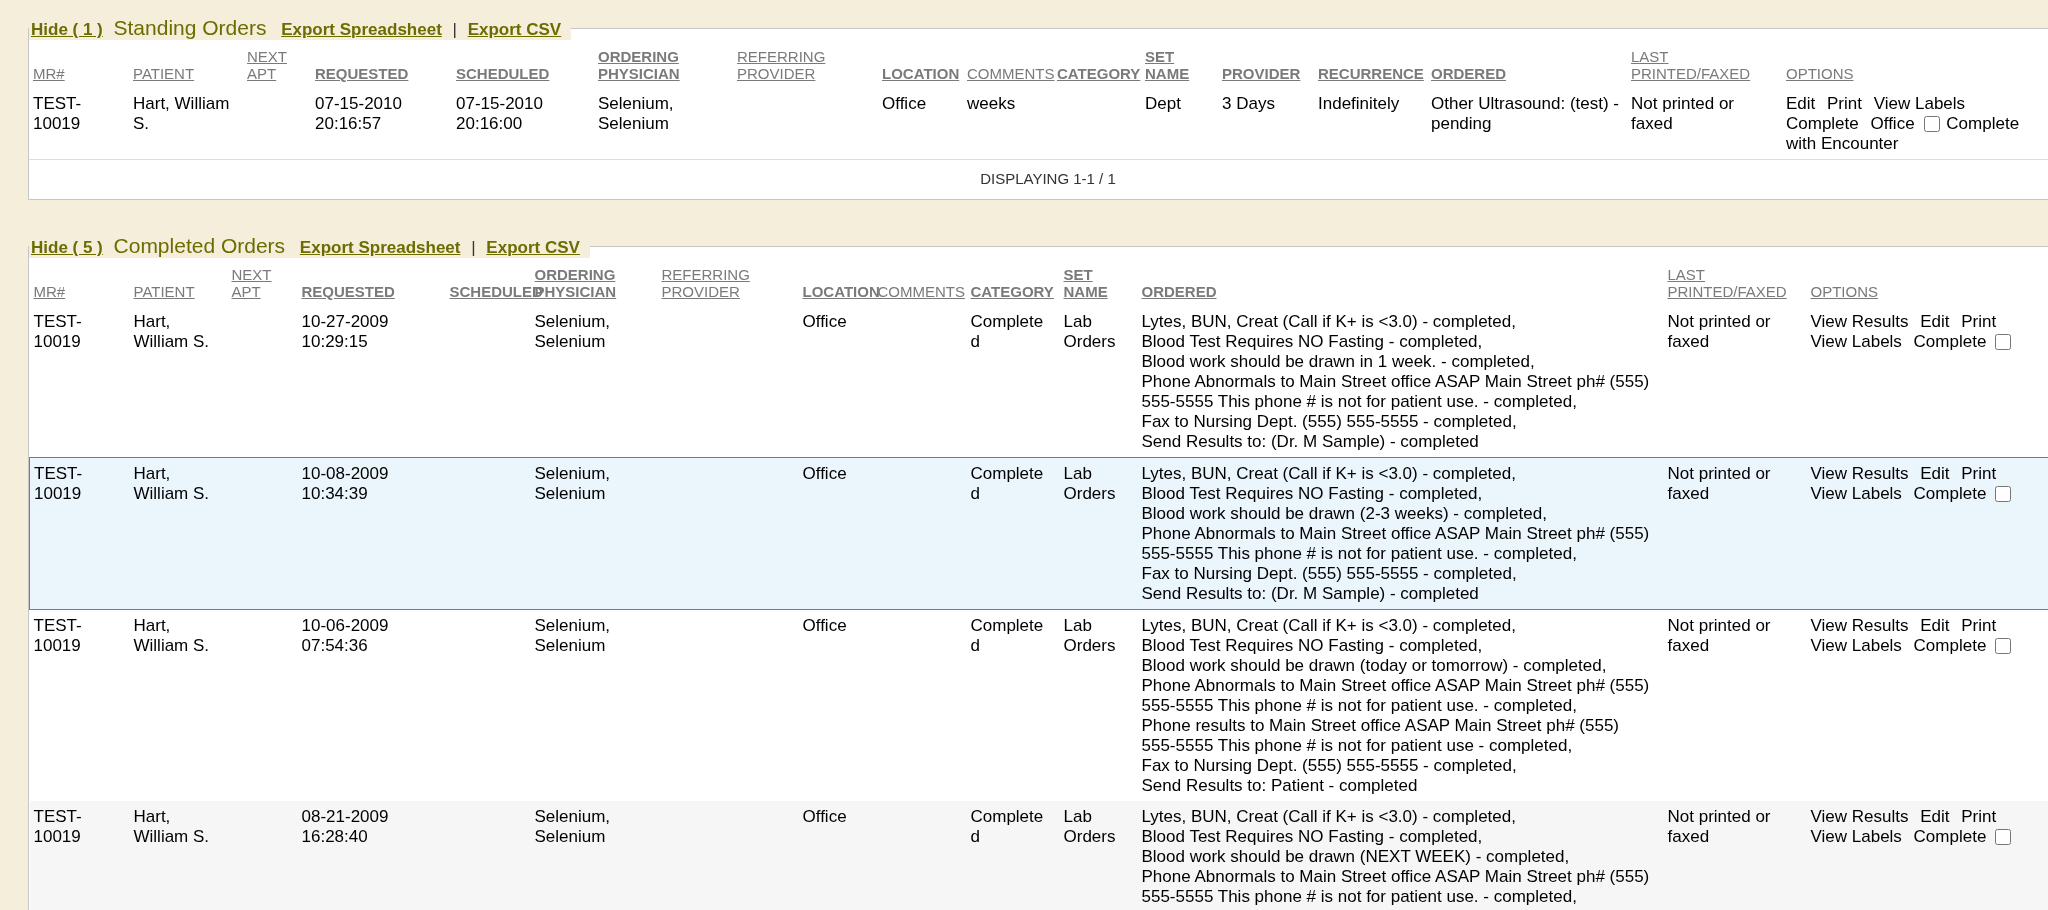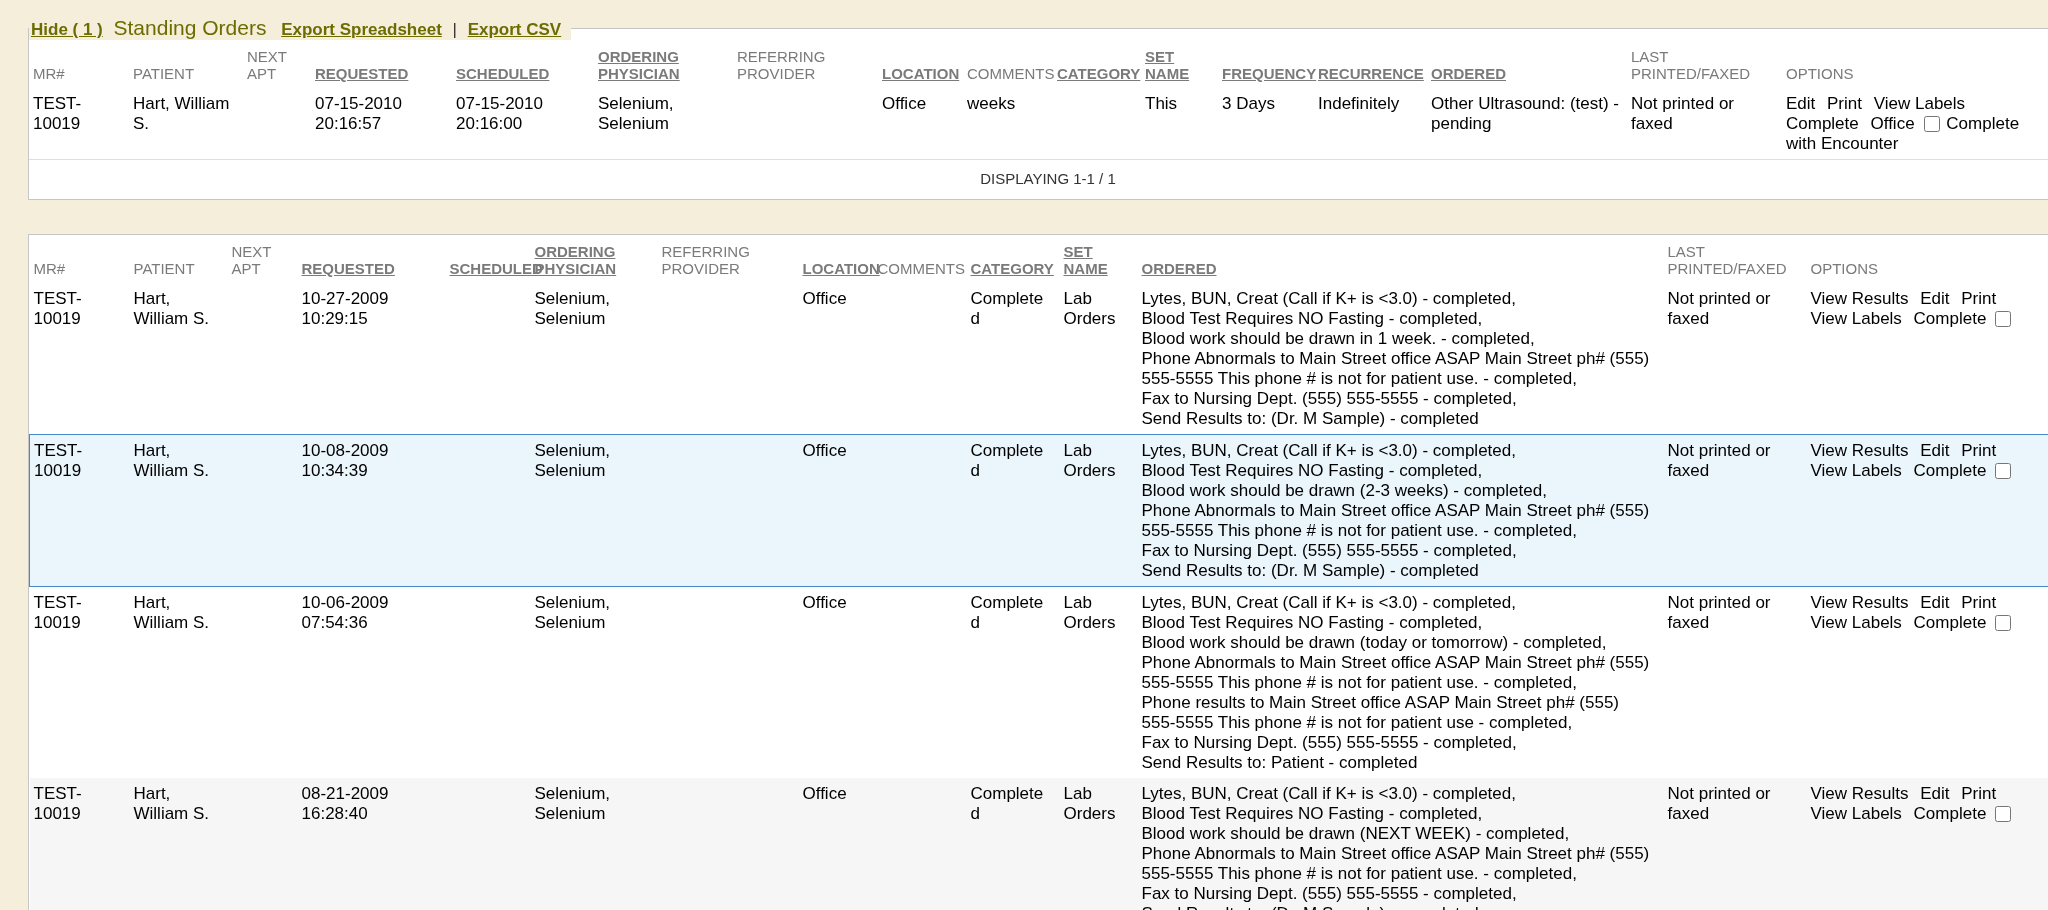--- a/index.html
+++ b/index.html
@@ -39,20 +39,21 @@
     border-collapse:collapse;
     table-layout:fixed;
   }
   th{
     font-weight:normal;
     color:#7A7A7A;
     font-size:15px;
     text-align:left;
     vertical-align:bottom;
     padding:8px 8px 6px 4px;
+    text-decoration:underline;
   }
   th.sortable{text-decoration:underline;cursor:pointer;font-weight:bold;}
   td{
     vertical-align:top;
     padding:6px 8px 5px 4px;
     line-height:20px;
     word-wrap:break-word;
   }
   tr.row-even td{background:#FFFFFF;}
   tr.row-odd td{background:#F6F6F6;}
@@ -113,40 +114,40 @@
           <th>PATIENT</th>
           <th>NEXT APT</th>
           <th class="sortable">REQUESTED</th>
           <th class="sortable">SCHEDULED</th>
           <th class="sortable">ORDERING PHYSICIAN</th>
           <th>REFERRING PROVIDER</th>
           <th class="sortable">LOCATION</th>
           <th>COMMENTS</th>
           <th class="sortable">CATEGORY</th>
           <th class="sortable">SET NAME</th>
-          <th class="sortable">FREQUENCY</th>
+          <th class="sortable">PROVIDER</th>
           <th class="sortable">RECURRENCE</th>
           <th class="sortable">ORDERED</th>
           <th>LAST PRINTED/FAXED</th>
           <th>OPTIONS</th>
         </tr>
       </thead>
       <tbody>
         <tr class="row-even">
           <td>TEST-10019</td>
           <td>Hart, William S.</td>
           <td></td>
           <td>07-15-2010 20:16:57</td>
           <td>07-15-2010 20:16:00</td>
           <td>Selenium, Selenium</td>
           <td></td>
           <td>Office</td>
           <td>weeks</td>
           <td></td>
-          <td>This</td>
+          <td>Dept</td>
           <td>3 Days</td>
           <td>Indefinitely</td>
           <td class="cell-ordered">Other Ultrasound: (test) - pending</td>
           <td>Not printed or faxed</td>
           <td>
             <span class="opt">Edit</span>
             <span class="opt">Print</span>
             <span class="opt">View Labels</span>
             <span class="opt">Complete</span>
             <span class="opt">Office</span><input type="checkbox" style="">
@@ -156,20 +157,27 @@
         <tr class="paging-row">
           <td colspan="16">DISPLAYING 1-1 / 1</td>
         </tr>
       </tbody>
     </table>
   </fieldset>
 </div>
 
 <div class="section second">
   <fieldset>
+    <legend>
+      <span class="hide-link">Hide ( 5 )</span>
+      <span class="section-title">Completed Orders</span>
+      <span class="export-link">Export Spreadsheet</span>
+      <span class="pipe">|</span>
+      <span class="export-link">Export CSV</span>
+    </legend>
     <table>
       <colgroup>
         <col style="width:100px">
           <col style="width:98px">
           <col style="width:70px">
           <col style="width:148px">
         <col style="width:85px">
           <col style="width:127px">
           <col style="width:141px">
           <col style="width:75px">

